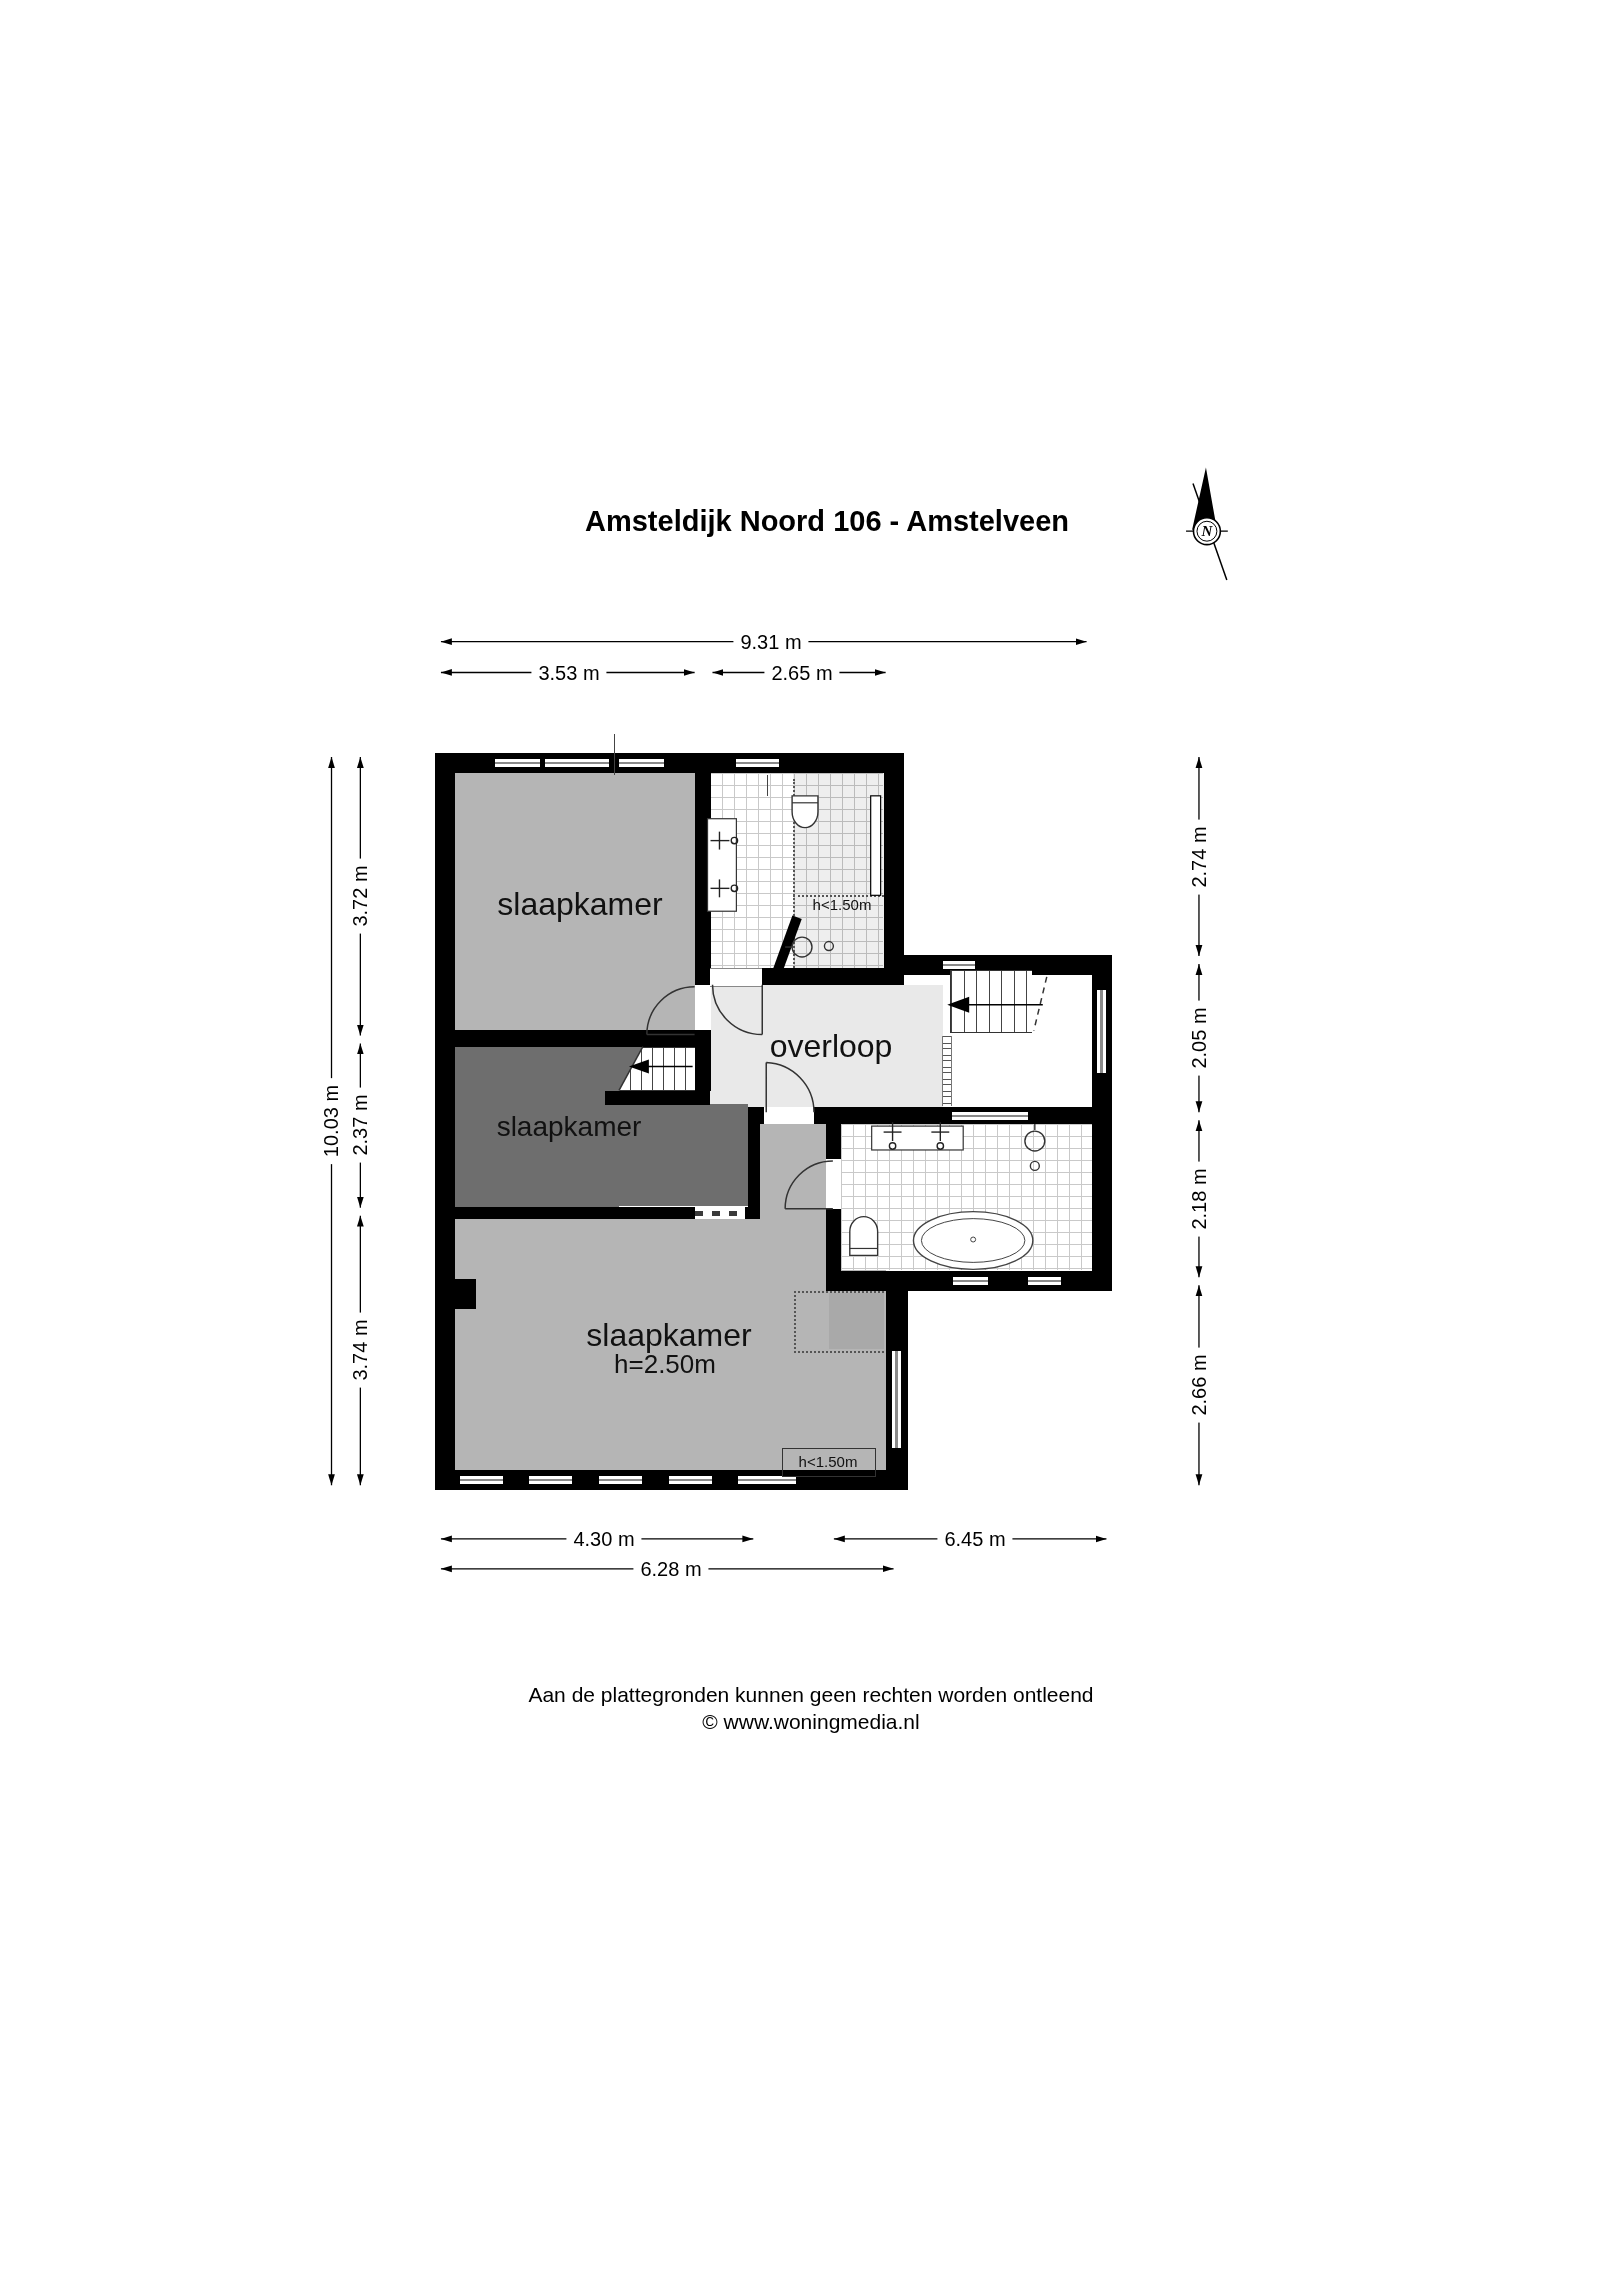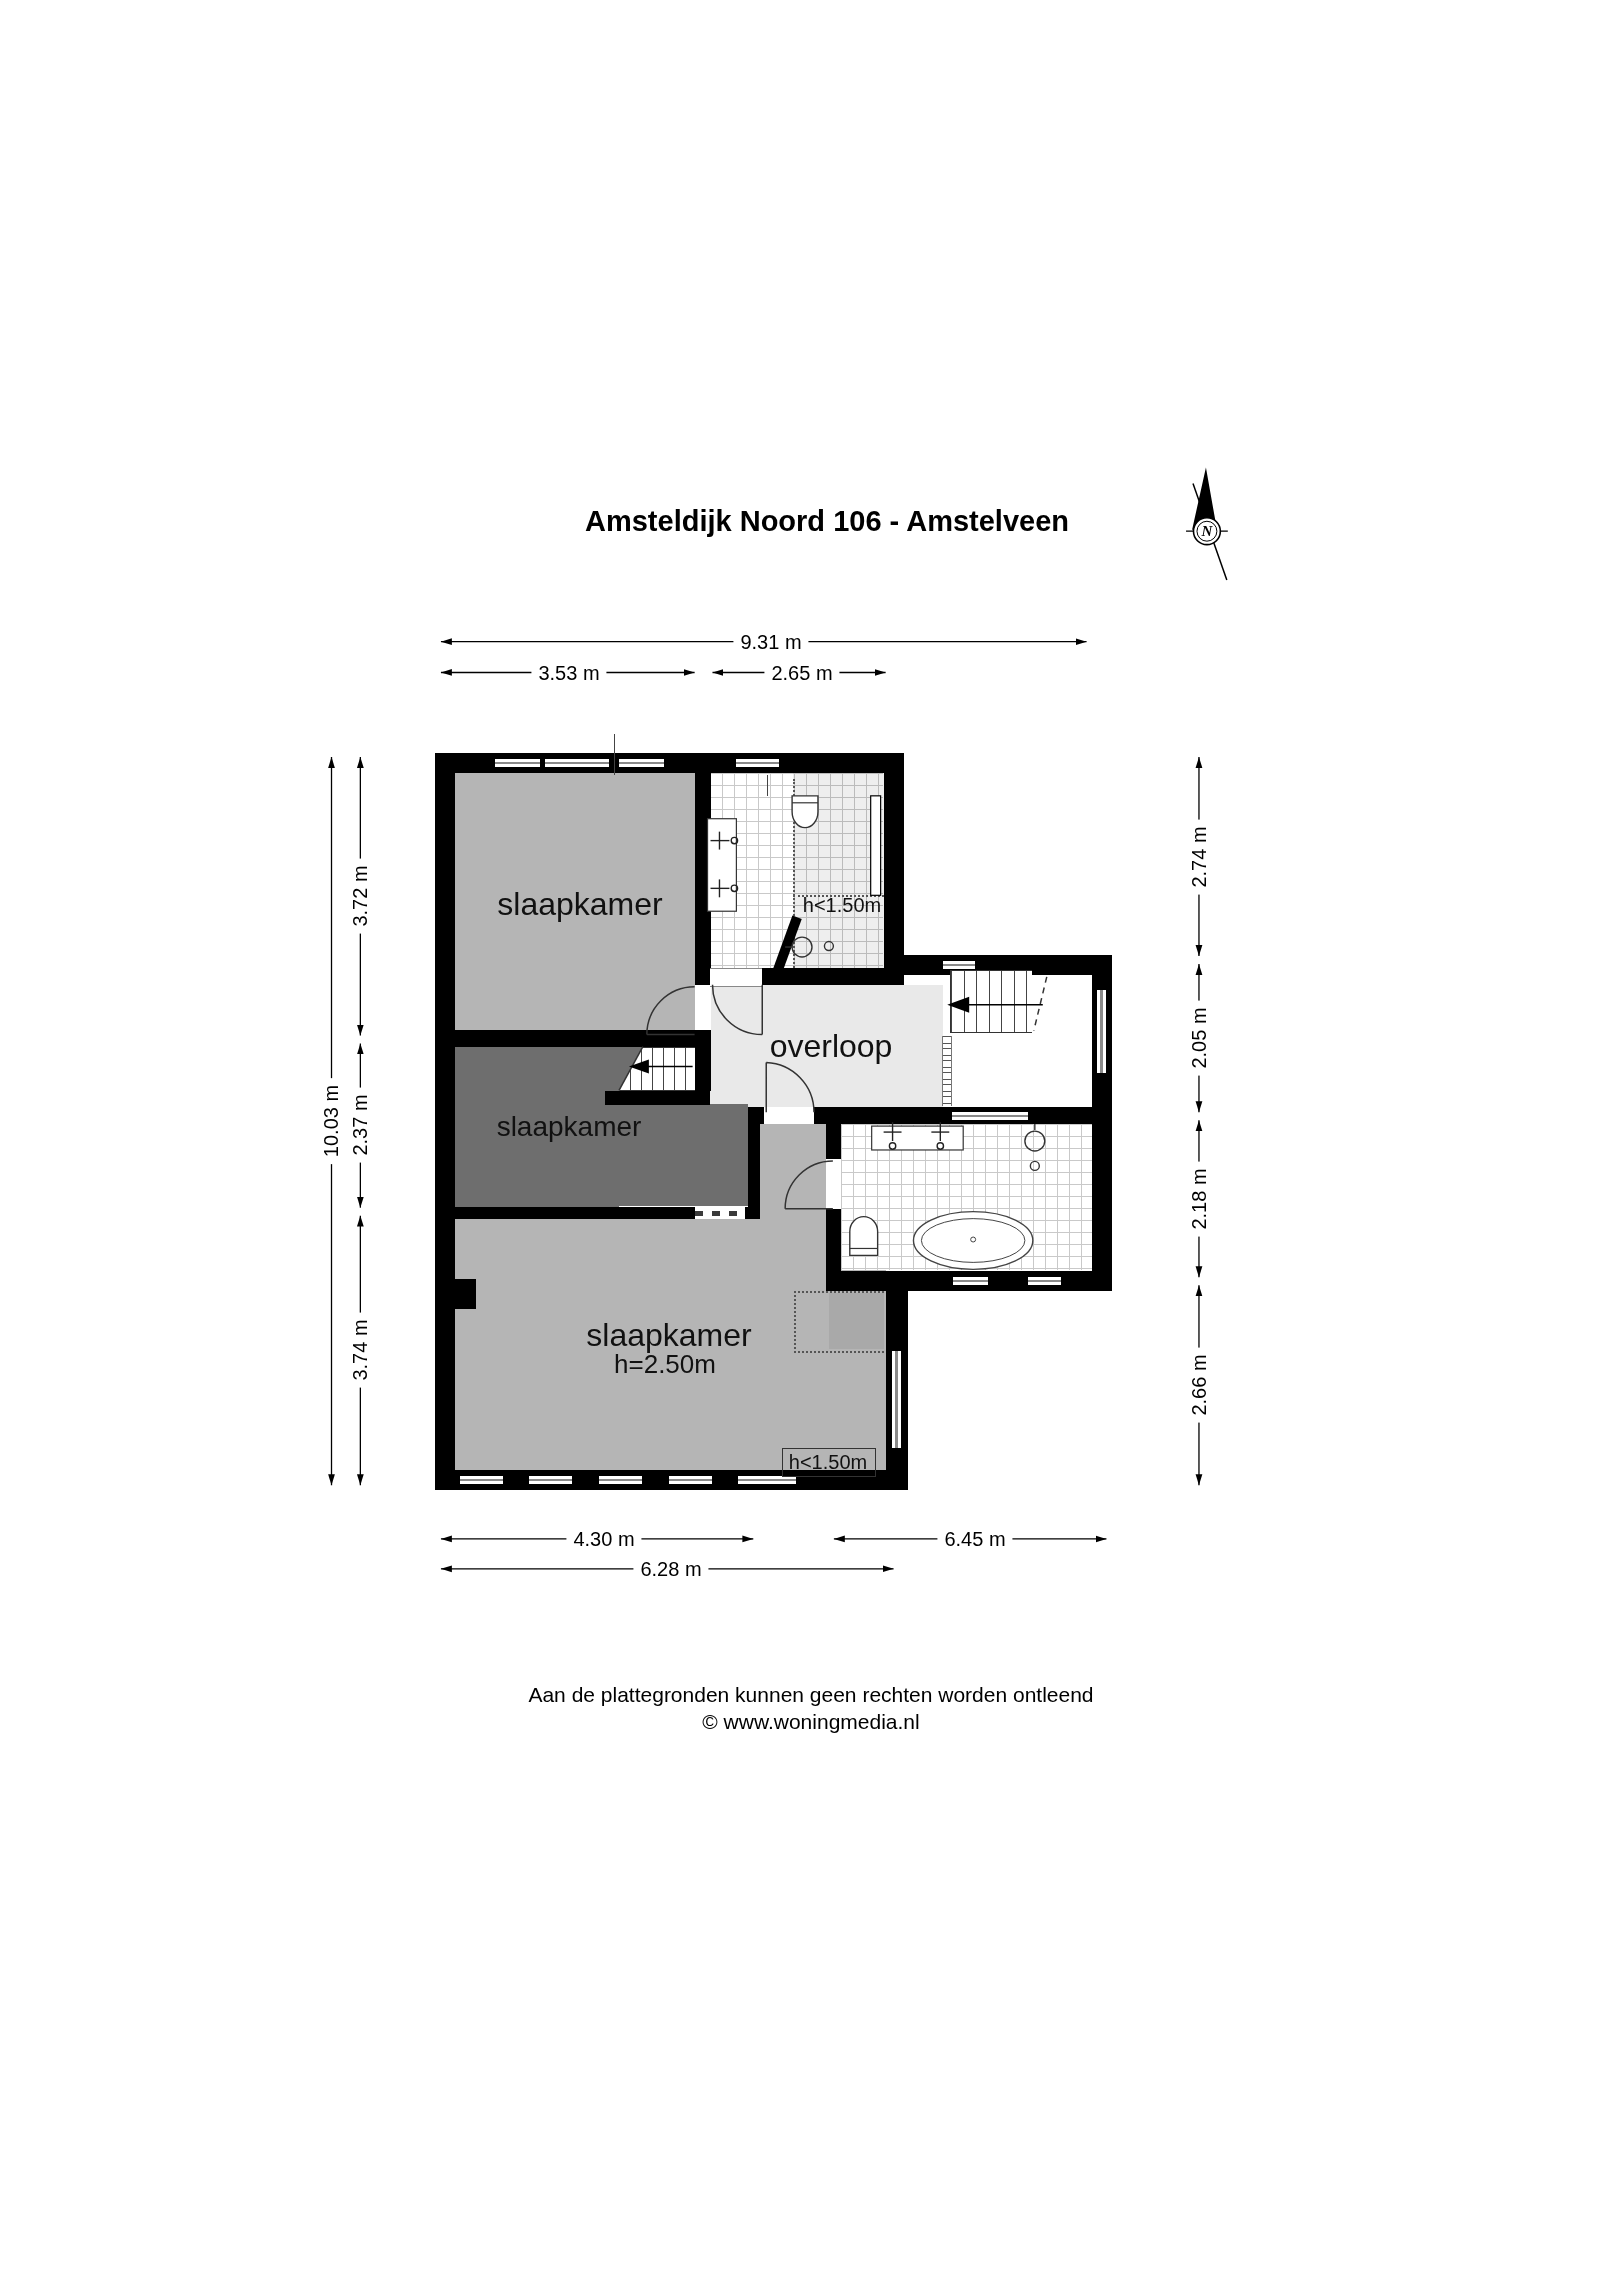--- a/index.html
+++ b/index.html
@@ -20,21 +20,21 @@
       repeating-linear-gradient(to bottom, var(--tile) 0 1px, transparent 1px 12px),
       #fff;}
   .winh{position:absolute;height:12px;background:linear-gradient(to bottom,#000 0 2px,#fff 2px 5px,#8a8a8a 5px 7px,#fff 7px 10px,#000 10px 12px);}
   .winv{position:absolute;width:13px;background:linear-gradient(to right,#000 0 2px,#fff 2px 5px,#8a8a8a 5px 8px,#fff 8px 11px,#000 11px 13px);}
   .gap{position:absolute;background:#fff;}
   .sill{border-top:1px solid #888;border-bottom:1px solid #888;}
   .dashgap{background:repeating-linear-gradient(90deg,#3a3a3a 0 8px,#fff 8px 17px) center/100% 5px no-repeat,#fff;}
   .label{position:absolute;transform:translate(-50%,-50%);white-space:nowrap;line-height:1.05;}
   .room-label{font-size:32px;color:#111;}
   .small-label{font-size:26px;color:#111;}
-  .low-label{font-size:20px;color:#111;}
+  .low-label{font-size:15px;color:#111;}
   .dim{font-size:20px;background:#fff;padding:1px 7px;}
   .dimv{transform:translate(-50%,-50%) rotate(-90deg);}
   .title{position:absolute;transform:translateX(-50%);font-size:29px;font-weight:bold;text-align:center;white-space:nowrap;}
   .footer{position:absolute;transform:translateX(-50%);font-size:21px;text-align:center;white-space:nowrap;}
   .tick{position:absolute;width:1px;background:#444;}
   .dotv{position:absolute;width:0;border-left:2px dotted #555;}
   .doth{position:absolute;height:0;border-top:2px dotted #555;}
   .lowtint{position:absolute;background:rgba(0,0,0,0.065);}
   .lowbox{position:absolute;border:1.5px solid #333;}
   .dotzone{position:absolute;border:2px dotted #555;}

